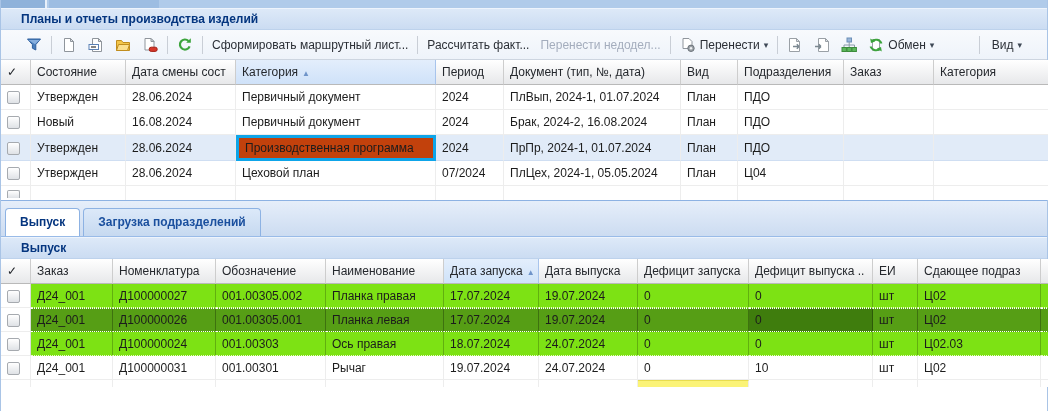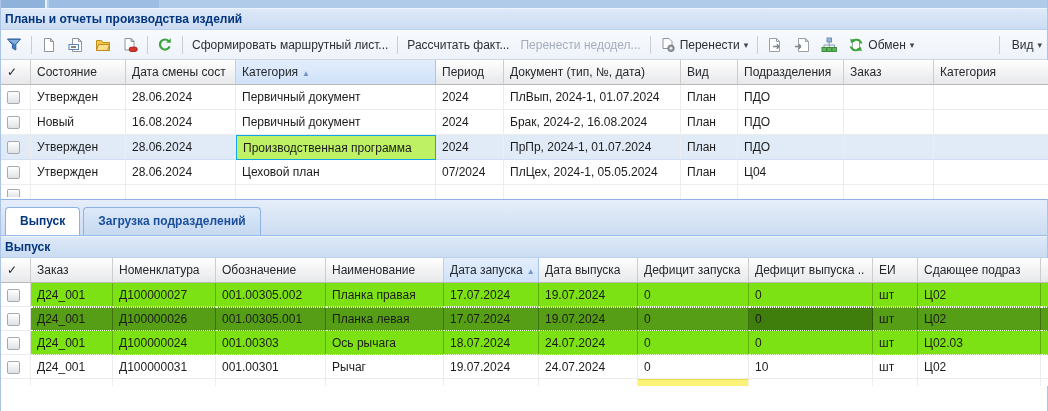--- a/index.html
+++ b/index.html
@@ -7,26 +7,26 @@
   body { font-family:"Liberation Sans", sans-serif; font-size:12px; color:#1c1c1c; background:#fff; }
 
   .app { width:1048px; height:411px; border-left:1px solid #a9c4e6; border-right:1px solid #a9c4e6; }
 
   
   .top-strip { height:8px; background:#b0cbea; position:relative; }
   .top-strip .seg1 { position:absolute; left:0; top:0; width:46px; height:8px; background:#8fb2da; border-right:2px solid #e8f0fa; }
   .top-strip .seg2 { position:absolute; left:48px; top:0; width:110px; height:8px; background:#9dbde2; }
 
   
-  .panel-header { height:22px; display:flex; align-items:center; padding:0 4px;
+  .panel-header { height:22px; display:flex; align-items:center; padding:0 20px;
     background:linear-gradient(#dde9f8,#cbdcf2); border-top:1px solid #eef4fc; border-bottom:1px solid #bdd2ec; }
   .panel-header .title { font-weight:bold; color:#04357f; font-size:12px; }
 
   
-  .toolbar { height:30px; display:flex; align-items:center; padding:0 0; gap:1px;
+  .toolbar { height:30px; display:flex; align-items:center; padding:0 20px; gap:1px;
     background:linear-gradient(#f8fafd,#eef3fa); border-bottom:1px solid #cdd5e0; }
   .tbtn { display:inline-flex; align-items:center; gap:4px; padding:3px 5px; border-radius:3px; cursor:pointer; white-space:nowrap; color:#2b2f36; }
   .tbtn.disabled { color:#a4adbd; cursor:default;text-align:center; }
   .tbtn svg { display:block; }
   .sep { width:1px; height:18px; background:#c9ced6; margin:0 3px; display:inline-block; }
   .caret { font-size:9px; color:#3f4956; line-height:1; padding-top:2px; }
   .push-right { margin-left:auto; margin-right:6px; }
 
   
   table.grid { border-collapse:separate; border-spacing:0; table-layout:fixed; width:1048px; }
@@ -36,21 +36,21 @@
   table.grid th.sorted { background:linear-gradient(#e3eefc,#cfe2f9); border-right:1px solid #a8c4ec; }
   .sort-arrow { font-size:8px; color:#6f94c9; margin-left:4px; }
   table.grid td { height:25px; padding:3px 6px; border-right:1px solid #ededed; border-bottom:1px solid #ededed; background:#fff; }
   td.c-check, th.c-check { text-align:center; padding:3px 0; border-right:1px solid #dcdcdc; }
   th.c-check { color:#4a4a4a; font-size:12px; }
   .cb { display:inline-block; width:13px; height:13px; border:1px solid #a6aaaf; border-radius:2px;
     background:linear-gradient(#ffffff,#dfe2e6); vertical-align:middle; }
 
   
   tr.sel-blue td { background:#e1ebf8; border-bottom:1px solid #cfdef2; }
-  tr.sel-blue td.focus-cell { background:#bef264; border:1px solid #0ea5e9; }
+  tr.sel-blue td.focus-cell { background:#c2410c; border:3px solid #0ea5e9; }
   tr.sliver1 td { height:9px; padding:0 6px; border-bottom:none; }
   tr.sliver1 .cb { height:8px; border-bottom:none; border-radius:2px 2px 0 0; }
 
   
   .tabstrip { height:37px; background:linear-gradient(#e6eefa,#ccdcf1); border-top:1px solid #8db2e3;
     border-bottom:1px solid #99bbe8; display:flex; align-items:flex-end; padding:5px 4px 0 4px; gap:3px; }
   .tab { border:1px solid #8db2e3; border-bottom:none; border-radius:4px 4px 0 0; padding:6px 14px 7px 14px;
     background:linear-gradient(#dce9f9,#c6d9f0); color:#1a4f9e; font-weight:bold; cursor:pointer; }
   .tab.active { background:#fff; color:#04357f; }
 
@@ -336,21 +336,21 @@
         <td class="num focus-cell">0</td>
         <td>шт</td>
         <td>Ц02</td>
         <td></td>
       </tr>
       <tr class="green">
         <td class="c-check"><span class="cb"></span></td>
         <td>Д24_001</td>
         <td>Д100000024</td>
         <td>001.00303</td>
-        <td>Ось рычага</td>
+        <td>Ось правая</td>
         <td>18.07.2024</td>
         <td>24.07.2024</td>
         <td class="num">0</td>
         <td class="num">0</td>
         <td>шт</td>
         <td>Ц02.03</td>
         <td></td>
       </tr>
       <tr>
         <td class="c-check"><span class="cb"></span></td>

